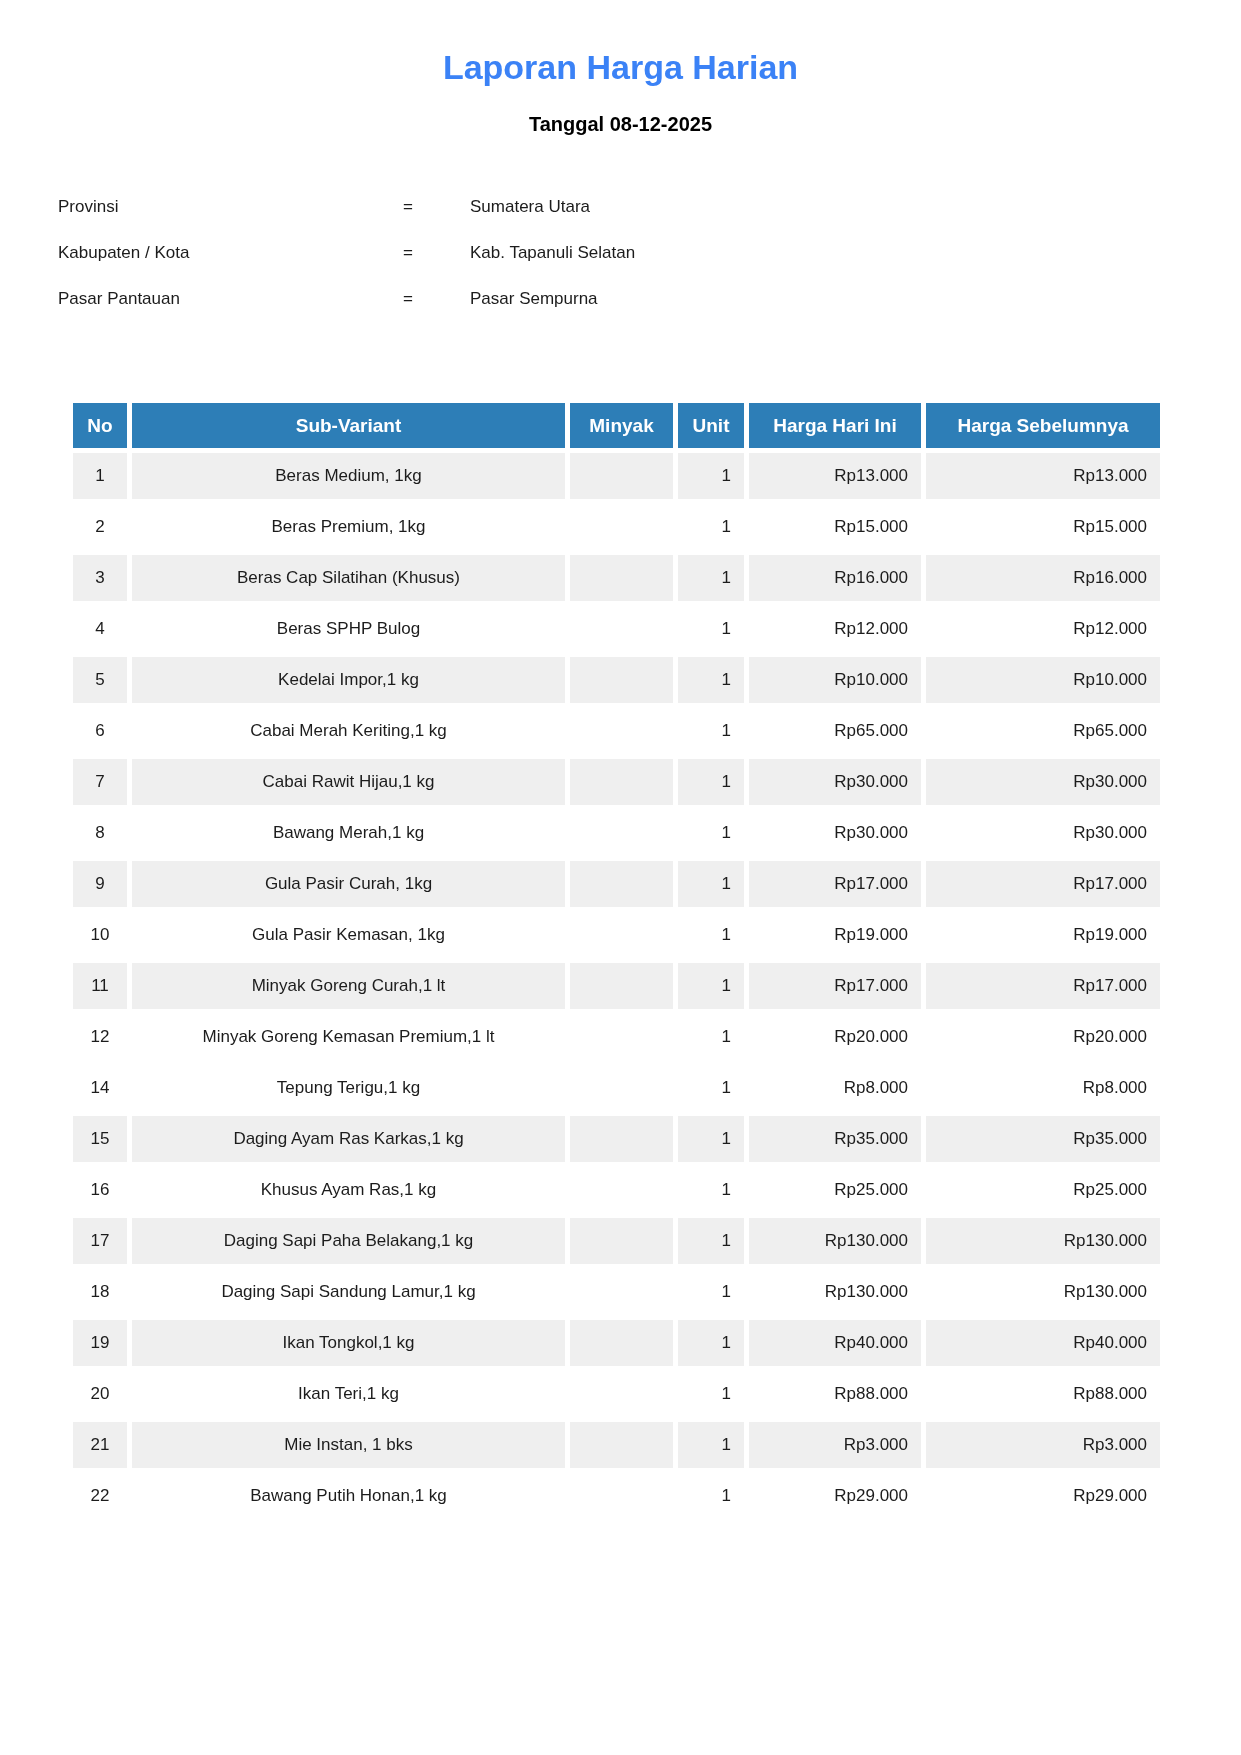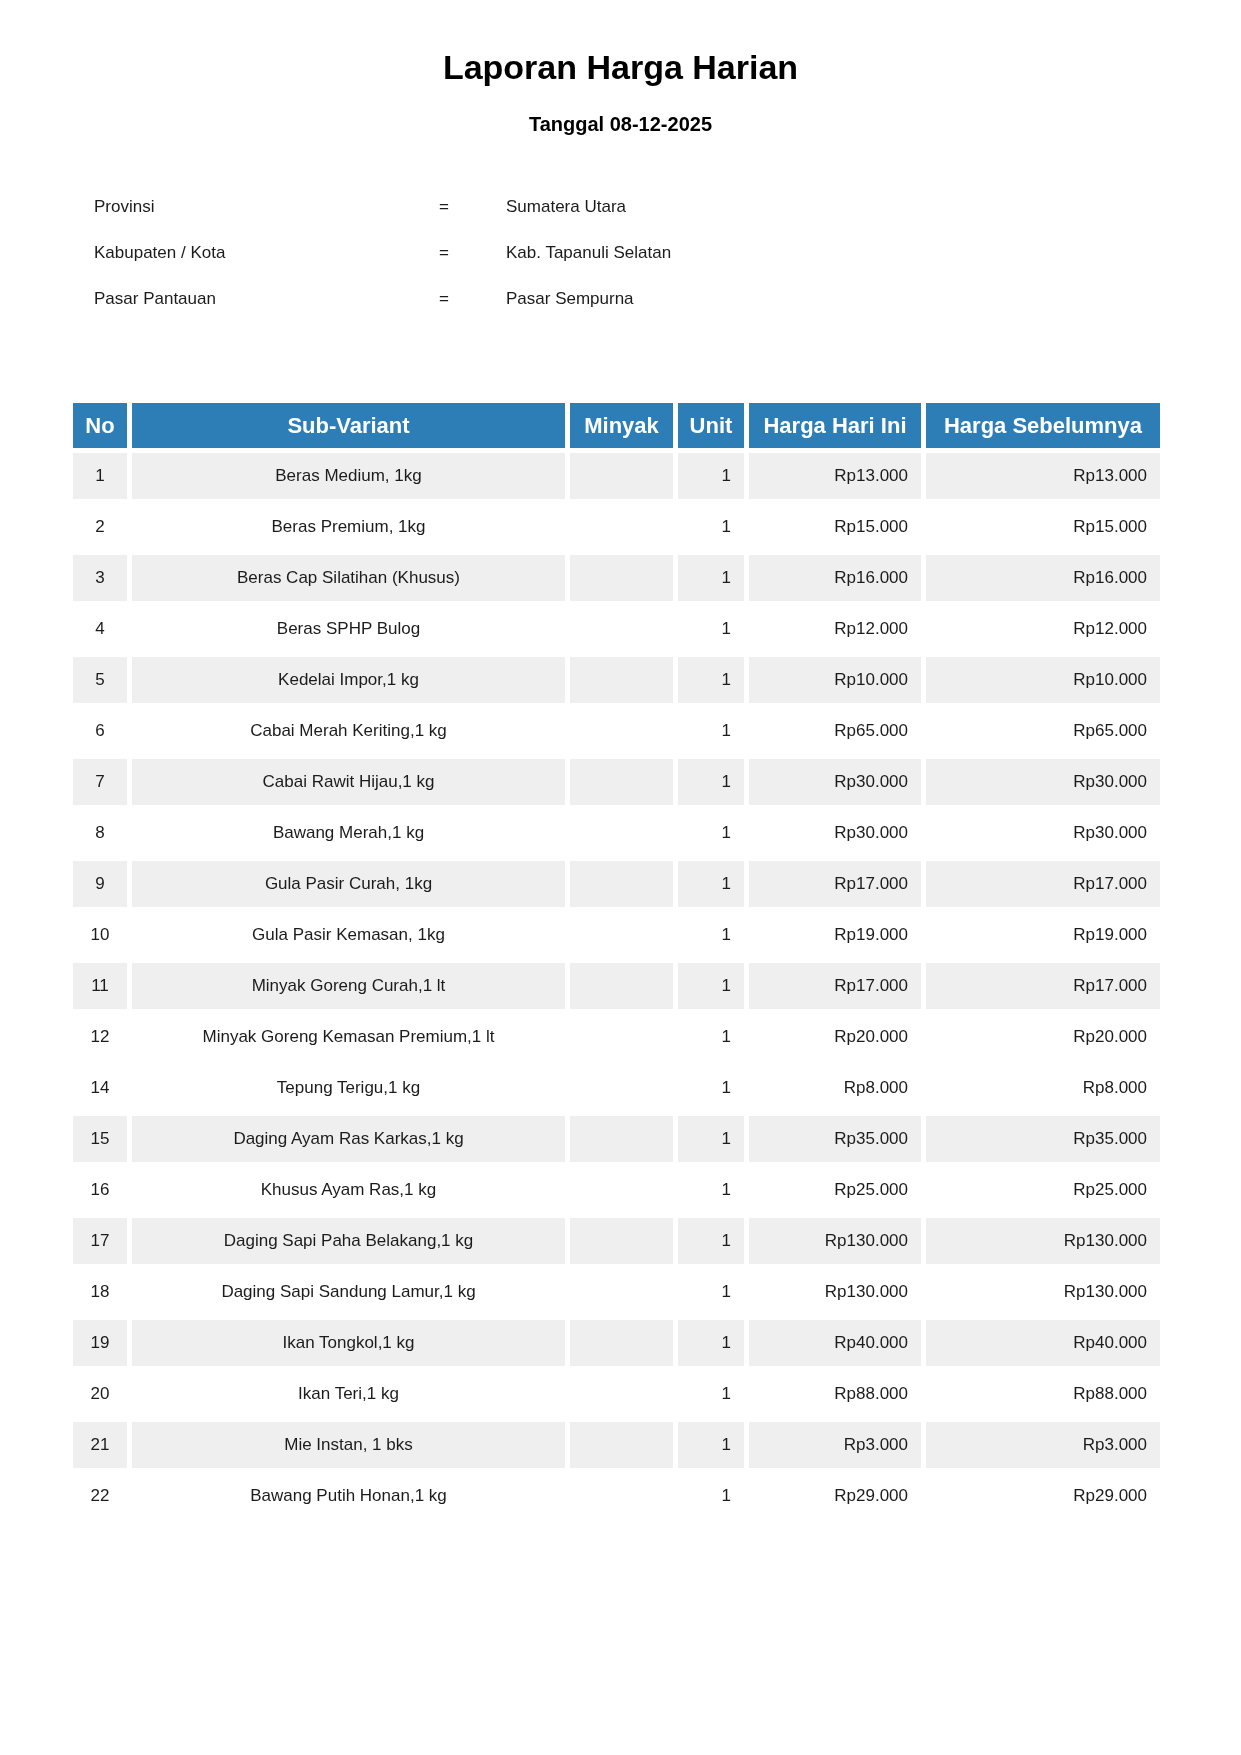--- a/index.html
+++ b/index.html
@@ -10,56 +10,56 @@
     font-family: "Liberation Sans", sans-serif;
     color: #1c1c1c;
     -webkit-font-smoothing: antialiased;
   }
   .page-title {
     margin: 48px 0 0 0;
     text-align: center;
     font-size: 34px;
     line-height: 38px;
     font-weight: bold;
-    color: #000000;
+    color: #3b82f6;
   }
   .page-subtitle {
     margin-top: 26px;
     text-align: center;
     font-size: 20px;
     line-height: 24px;
     font-weight: bold;
     color: #000000;
   }
   .meta-block { margin-top: 48px; }
   .meta-row {
     display: flex;
     align-items: center;
     height: 46px;
-    padding-left: 94px;
+    padding-left: 58px;
     font-size: 17px;
   }
   .meta-label { width: 345px; }
   .meta-eq    { width: 67px; }
   .meta-value { flex: 1; }
 
   table.price-table {
     margin: 76px 0 0 68px;
     border-collapse: separate;
     border-spacing: 5px;
     table-layout: fixed;
     width: 1097px;
     font-size: 17px;
   }
   .price-table th {
     height: 45px;
     background: #2d7eb7;
     color: #ffffff;
     font-weight: bold;
-    font-size: 22px;
+    font-size: 19px;
     padding: 0 9px;
   }
   .price-table td {
     height: 46px;
     padding: 0 13px;
     background: #ffffff;
     color: #1c1c1c;
   }
   .price-table tr.alt td { background: #efefef; }
 

